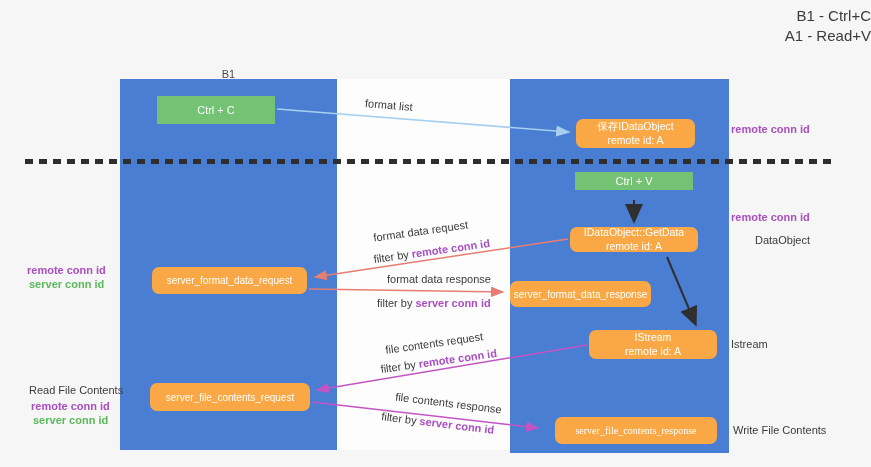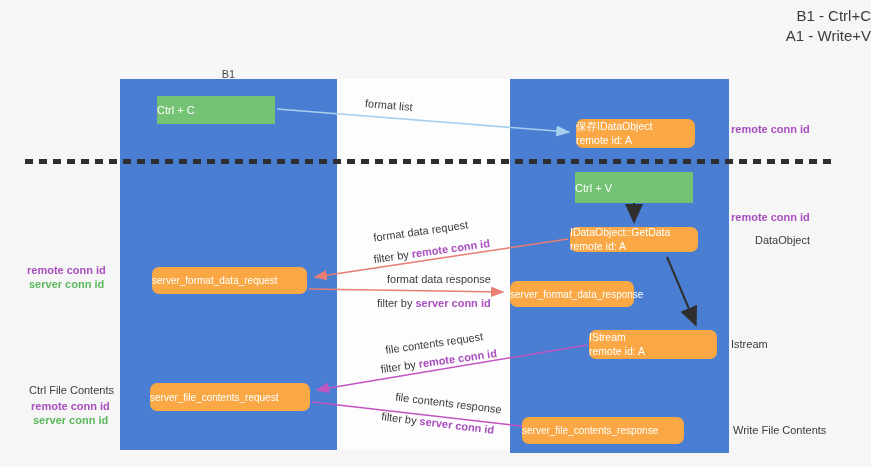--- a/index.html
+++ b/index.html
@@ -12,21 +12,21 @@
   body{font-family:"Liberation Sans", sans-serif;background:#e9e9e9;}
   .canvas{position:relative;width:871px;height:467px;background:var(--background);overflow:hidden;}
   .strip{position:absolute;left:337px;top:79px;width:173px;height:371px;background:var(--middle-strip);}
   .title{position:absolute;left:0;top:6px;width:871px;text-align:right;font-size:15px;
          color:var(--text-dark);line-height:1.3;}
   .col-header{position:absolute;top:68px;text-align:center;font-size:11px;color:#4a4a4a;line-height:1.25;}
   .column{position:absolute;top:79px;background:var(--column-blue);z-index:1;}
   .dashline{position:absolute;left:25px;top:159px;width:810px;height:5px;z-index:3;
     background:repeating-linear-gradient(90deg,#2e2e2e 0 8px,transparent 8px 14px);}
   .box{position:absolute;z-index:5;display:flex;flex-direction:column;justify-content:center;
-       align-items:flex-start;color:#fff;text-align:center;white-space:nowrap;}
+       align-items:center;color:#fff;text-align:center;white-space:nowrap;}
   .box.green{background:var(--box-green);font-size:11px;}
   .box.orange{background:var(--box-orange);font-size:10.5px;line-height:1.3;border-radius:7px;}
   .box.snake{font-size:10px;}
   .slabel{position:absolute;font-size:11px;color:var(--text-dark);white-space:nowrap;z-index:6;}
   .bold-purple{color:var(--text-purple);font-weight:bold;}
   .bold-green{color:var(--text-green);font-weight:bold;}
   .alabel{position:absolute;font-size:11px;color:var(--text-dark);white-space:nowrap;z-index:6;}
   .alabel .key{margin-left:3px;}
   .rot-n8{transform:rotate(-8deg);}
   .rot-p5{transform:rotate(5deg);}
@@ -39,21 +39,21 @@
 </style>
 </head>
 <body>
 
 <div class="canvas">
 
   <div class="strip"></div>
 
   <div class="title">
     <div>B1 - Ctrl+C</div>
-    <div>A1 - Write+V</div>
+    <div>A1 - Read+V</div>
   </div>
 
   <div class="col-header" style="left:120px;width:217px;">
     <div>B1</div>
     <div>connection</div>
   </div>
 
   <div class="column" style="left:120px;width:217px;height:371px;"></div>
   <div class="column" style="left:510px;width:219px;height:374px;"></div>
 
@@ -85,59 +85,59 @@
 
   <div class="box green" style="left:157px;top:96px;width:118px;height:28px;">
     <div>Ctrl + C</div>
   </div>
 
   <div class="box orange" style="left:576px;top:119px;width:119px;height:29px;">
     <div>保存IDataObject</div>
     <div>remote id: A</div>
   </div>
 
-  <div class="box green" style="left:575px;top:172px;width:118px;height:31px;">
+  <div class="box green" style="left:575px;top:172px;width:118px;height:18px;">
     <div>Ctrl + V</div>
   </div>
 
   <div class="box orange" style="left:570px;top:227px;width:128px;height:25px;">
     <div>IDataObject::GetData</div>
     <div>remote id: A</div>
   </div>
 
   <div class="box orange snake" style="left:152px;top:267px;width:155px;height:27px;">
     <div>server_format_data_request</div>
   </div>
 
-  <div class="box orange snake" style="left:510px;top:281px;width:124px;height:26px;">
+  <div class="box orange snake" style="left:510px;top:281px;width:141px;height:26px;">
     <div>server_format_data_response</div>
   </div>
 
   <div class="box orange" style="left:589px;top:330px;width:128px;height:29px;">
     <div>IStream</div>
     <div>remote id: A</div>
   </div>
 
   <div class="box orange snake" style="left:150px;top:383px;width:160px;height:28px;">
     <div>server_file_contents_request</div>
   </div>
 
-  <div class="box orange snake" style="left:522px;top:417px;width:162px;height:27px;">
+  <div class="box orange snake" style="left:555px;top:417px;width:162px;height:27px;font-family:Liberation Serif, serif;">
     <div>server_file_contents_response</div>
   </div>
 
   <div class="slabel bold-purple" style="left:731px;top:123px;">remote conn id</div>
   <div class="slabel bold-purple" style="left:731px;top:211px;">remote conn id</div>
   <div class="slabel" style="left:731px;top:234px;margin-left:24px;">DataObject</div>
   <div class="slabel" style="left:731px;top:338px;">Istream</div>
   <div class="slabel" style="left:733px;top:424px;">Write File Contents</div>
 
   <div class="slabel bold-purple" style="left:27px;top:264px;">remote conn id</div>
   <div class="slabel bold-green" style="left:29px;top:278px;">server conn id</div>
-  <div class="slabel" style="left:29px;top:384px;">Ctrl File Contents</div>
+  <div class="slabel" style="left:29px;top:384px;">Read File Contents</div>
   <div class="slabel bold-purple" style="left:31px;top:400px;">remote conn id</div>
   <div class="slabel bold-green" style="left:33px;top:414px;">server conn id</div>
 
   <div class="alabel rot-p5" style="left:365px;top:99px;">format list</div>
 
   <div class="alabel rot-n8" style="left:373px;top:225px;">format data request</div>
   <div class="alabel rot-n8" style="left:373px;top:245px;">
     <span>filter by</span><span class="key bold-purple">remote conn id</span>
   </div>
 

